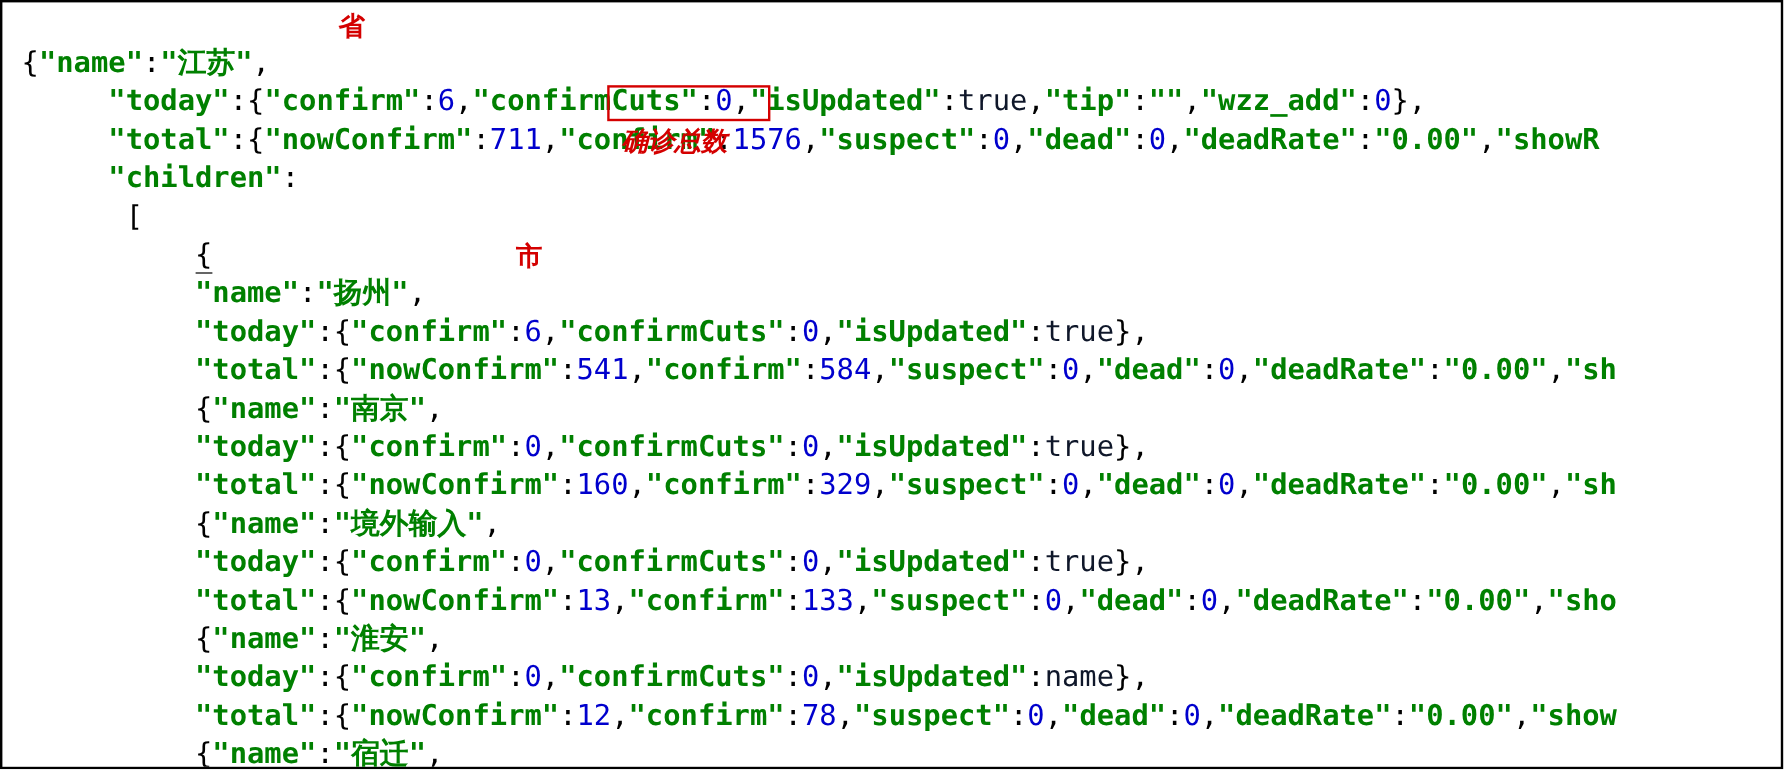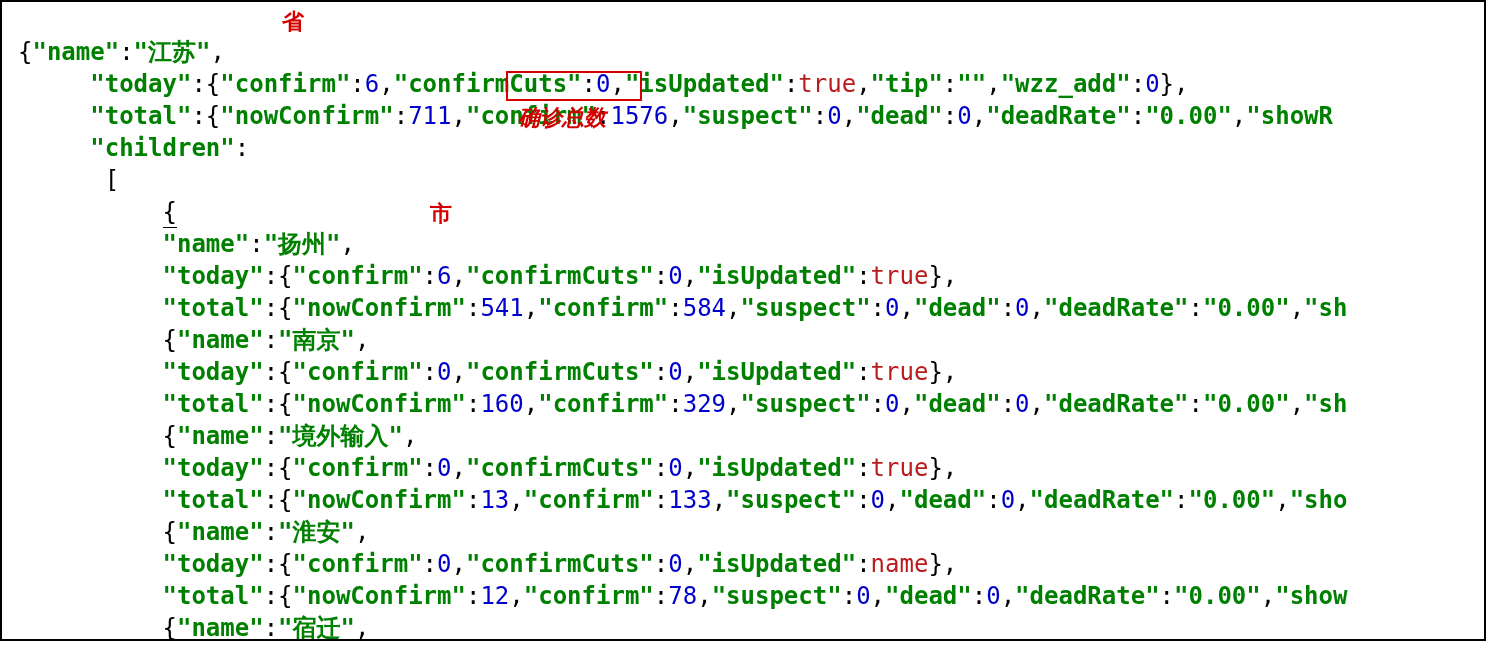--- a/index.html
+++ b/index.html
@@ -23,21 +23,21 @@
   .code {
     position: absolute;
     left: 0;
     top: 2px;
     padding-left: 16px;
   }
   
   .p { color: #000; }           
   .k { color: #008000; font-weight: bold; }  
   .n { color: #0000cd; }        
-  .b { color: #b91c1c; }           
+  .b { color: #0f172a; }           
   .s { color: #008000; font-weight: bold; } 
 
   
   .anno {
     position: absolute;
     font-family: "SimSun", "Songti SC", "STSong", serif;
     color: #d40000;
     font-size: 22px;
     font-weight: bold;
   }

